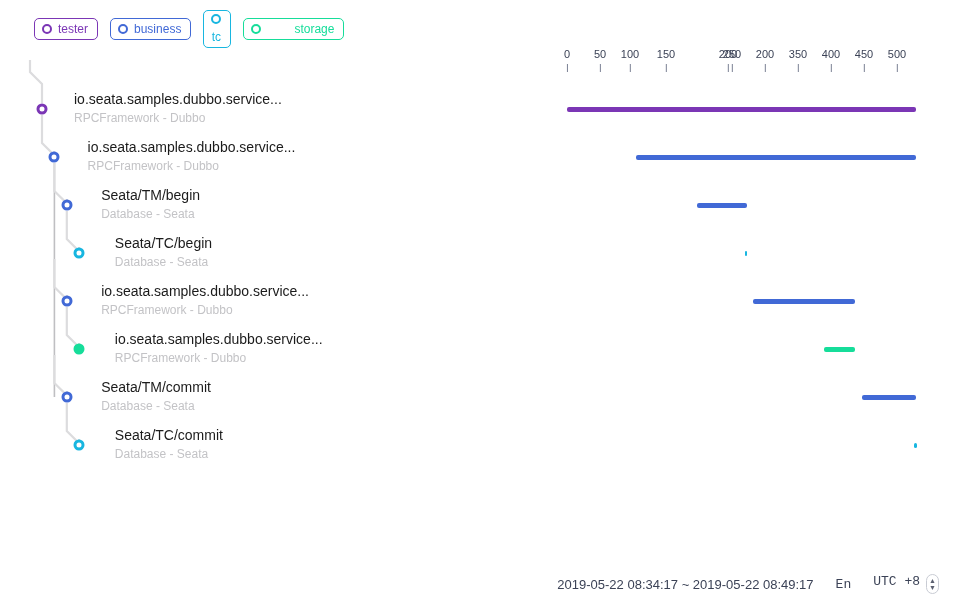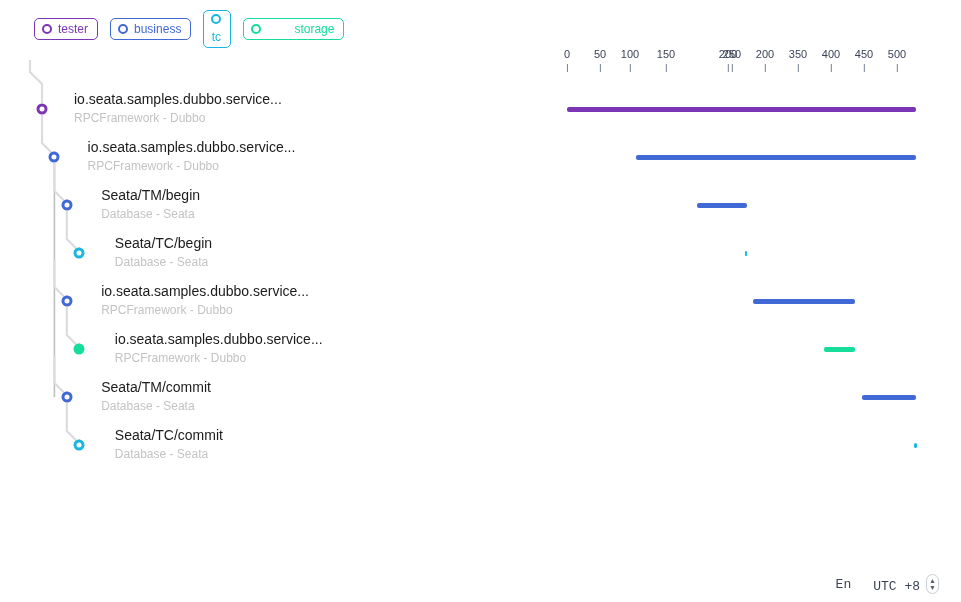--- a/index.html
+++ b/index.html
@@ -159,21 +159,21 @@
     border-radius: 7px;
     box-sizing: border-box;
     cursor: pointer;
     margin-left: -14px;
   }
   .stepper span {
     font-size: 7px;
     line-height: 7px;
     color: #5b6070;
   }
-  .tzwrap { display: inline-flex; align-items: flex-end; gap: 20px; }
+  .tzwrap { display: inline-flex; align-items: flex-start; gap: 20px; }
 </style>
 </head>
 <body>
 
 <div id="legend">
     <div class="chip" style="color: rgb(123, 54, 181);">
       <span class="ring"></span>
       <span class="clabel">tester</span>
     </div>
     <div class="chip" style="color: rgb(65, 105, 214);">
@@ -293,20 +293,21 @@
     <div class="bar" style="left: 862px; width: 54px; top: 395px; background: rgb(65, 105, 214);"></div>
     <div class="node-dot" style="left: 79.2px; top: 445px; color: rgb(24, 182, 224); border-color: rgb(24, 182, 224);"></div>
     <div class="row-label" style="left: 114.8px; top: 427px;">
       <div class="title">Seata/TC/commit</div>
       <div class="sub">Database - Seata</div>
     </div>
     <div class="bar" style="left: 914px; width: 3px; top: 443px; background: rgb(24, 182, 224);"></div>
   </div>
 
 <div id="footer">
+  <span class="fitem">2019-05-22 08:34:17 ~ 2019-05-22 08:49:17</span>
   <span class="fitem lang">En</span>
   <span class="tzwrap">
     <span class="fitem tz">UTC +8</span>
     <span class="stepper">
       <span>▲</span>
       <span>▼</span>
     </span>
   </span>
 </div>
 

